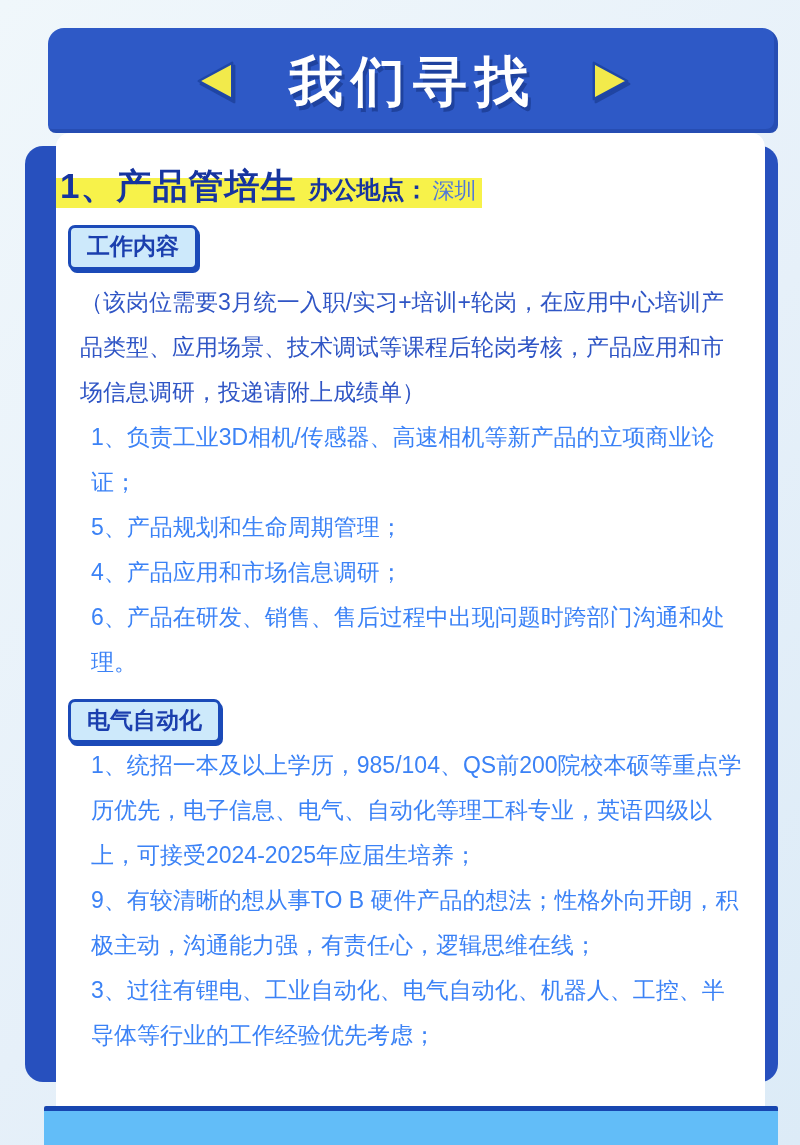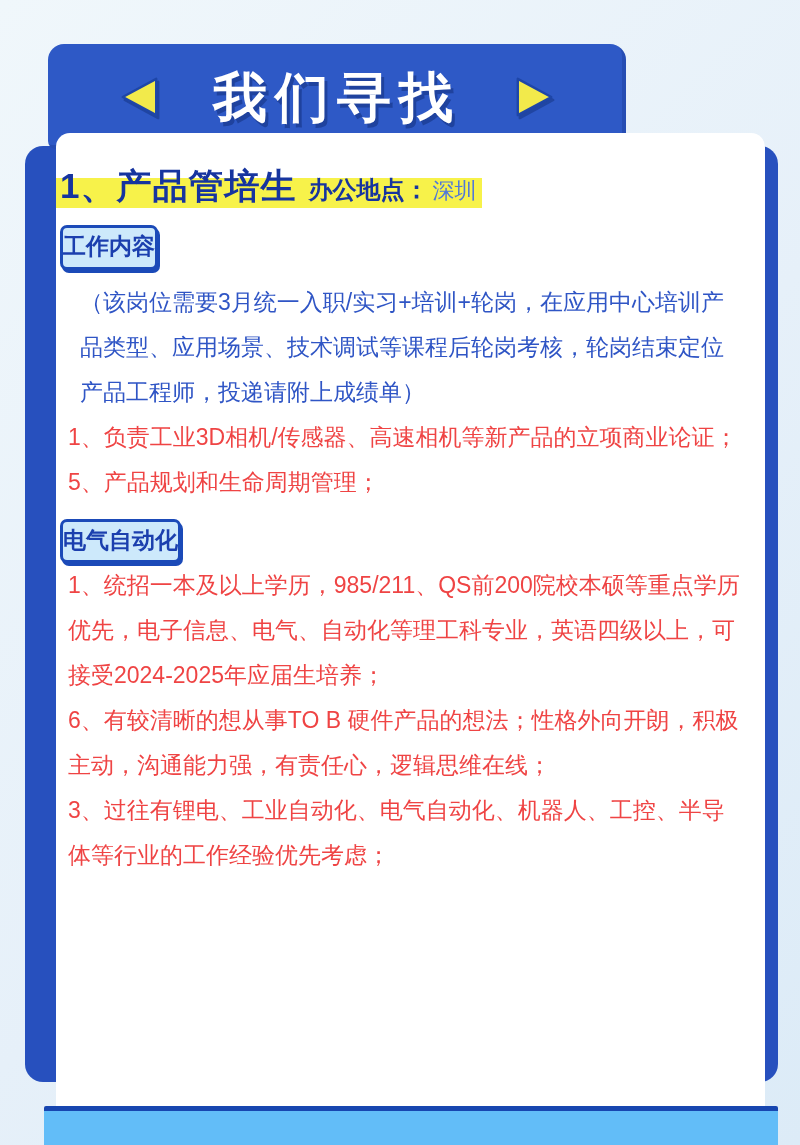--- a/index.html
+++ b/index.html
@@ -12,21 +12,21 @@
   }
 
   
   .back-card {
     position:absolute; left:25px; top:146px; width:753px; height:936px;
     background:#2750BE; border-radius:18px;
   }
 
   
   .banner {
-    position:absolute; left:48px; top:44px; width:578px; height:105px;
+    position:absolute; left:48px; top:28px; width:730px; height:105px;
     background:#2E59C6; border-radius:16px 16px 8px 8px;
     display:flex; align-items:center; justify-content:center; gap:52px;
     box-shadow:inset -4px -4px 0 rgba(18,48,130,0.28);
   }
   .banner-title {
     color:#ffffff; font-size:54px; font-weight:800; letter-spacing:8px;
     text-shadow:3px 4px 0 rgba(16,44,118,0.5);
     white-space:nowrap; line-height:1;
   }
   .tri { width:44px; height:46px; filter:drop-shadow(2px 3px 0 rgba(16,44,118,0.45)); }
@@ -42,29 +42,29 @@
   .title-row { position:relative; height:46px; white-space:nowrap; }
   .hl-bar {
     position:absolute; left:-4px; top:15px; width:426px; height:30px;
     background:#F7F24A; z-index:0;
   }
   .job-title { position:relative; z-index:1; font-size:35px; font-weight:800; color:#16349F; letter-spacing:1px; }
   .loc-label { position:relative; z-index:1; font-size:24px; font-weight:700; color:#16349F; margin-left:12px; }
   .loc-value { position:relative; z-index:1; font-size:22px; font-weight:400; color:#4F78DA; margin-left:4px; }
 
   .tag {
-    display:inline-block; margin:16px 0 0 0;
+    display:inline-block; margin:16px 0 0 8px;
     background:#CDE9FB; border:3px solid #1B4AB8; border-radius:7px;
-    padding:5px 0 6px; font-size:23px; font-weight:700; color:#1B3FAE;
+    padding:5px 16px 6px; font-size:23px; font-weight:700; color:#1B3FAE;
     box-shadow:2px 3px 0 #1B4AB8; line-height:1.2;
   }
   .tag2 { margin-top:14px; }
 
   .para  { margin:10px 0 0 20px; font-size:23px; line-height:45px; color:#2F55C5; }
-  .list  { margin:0 0 0 8px;  font-size:23px; line-height:45px; color:#ef4444; }
+  .list  { margin:0 0 0 31px;  font-size:23px; line-height:45px; color:#3b82f6; }
 
   
   .bottom-strip {
     position:absolute; left:44px; top:1106px; width:734px; height:39px;
     background:#62BDF8; border-top:5px solid #1746B0; border-radius:2px 2px 0 0;
   }
 </style>
 </head>
 <body>
 
@@ -84,32 +84,34 @@
 
   <div class="card">
 
     <div class="title-row">
       <span class="hl-bar"></span>
       <span class="job-title">1、产品管培生</span><span class="loc-label">办公地点：</span><span class="loc-value">深圳</span>
     </div>
 
     <div class="tag">工作内容</div>
 
-    <div class="para">（该岗位需要3月统一入职/实习+培训+轮岗，在应用中心培训产品类型、应用场景、技术调试等课程后轮岗考核，轮岗结束定位产品工程师，投递请附上成绩单）</div>
+    <div class="para">（该岗位需要3月统一入职/实习+培训+轮岗，在应用中心培训产品类型、应用场景、技术调试等课程后轮岗考核，产品应用和市场信息调研，投递请附上成绩单）</div>
 
     <div class="list">
         <div class="list-item">1、负责工业3D相机/传感器、高速相机等新产品的立项商业论证；</div>
         <div class="list-item">5、产品规划和生命周期管理；</div>
+        <div class="list-item">4、产品应用和市场信息调研；</div>
+        <div class="list-item">6、产品在研发、销售、售后过程中出现问题时跨部门沟通和处理。</div>
       </div>
 
     <div class="tag tag2">电气自动化</div>
 
     <div class="list">
-        <div class="list-item">1、统招一本及以上学历，985/211、QS前200院校本硕等重点学历优先，电子信息、电气、自动化等理工科专业，英语四级以上，可接受2024-2025年应届生培养；</div>
-        <div class="list-item">6、有较清晰的想从事TO B 硬件产品的想法；性格外向开朗，积极主动，沟通能力强，有责任心，逻辑思维在线；</div>
+        <div class="list-item">1、统招一本及以上学历，985/104、QS前200院校本硕等重点学历优先，电子信息、电气、自动化等理工科专业，英语四级以上，可接受2024-2025年应届生培养；</div>
+        <div class="list-item">9、有较清晰的想从事TO B 硬件产品的想法；性格外向开朗，积极主动，沟通能力强，有责任心，逻辑思维在线；</div>
         <div class="list-item">3、过往有锂电、工业自动化、电气自动化、机器人、工控、半导体等行业的工作经验优先考虑；</div>
       </div>
 
   </div>
 
   <div class="bottom-strip"></div>
 
 </div>
 
 </body></html>

